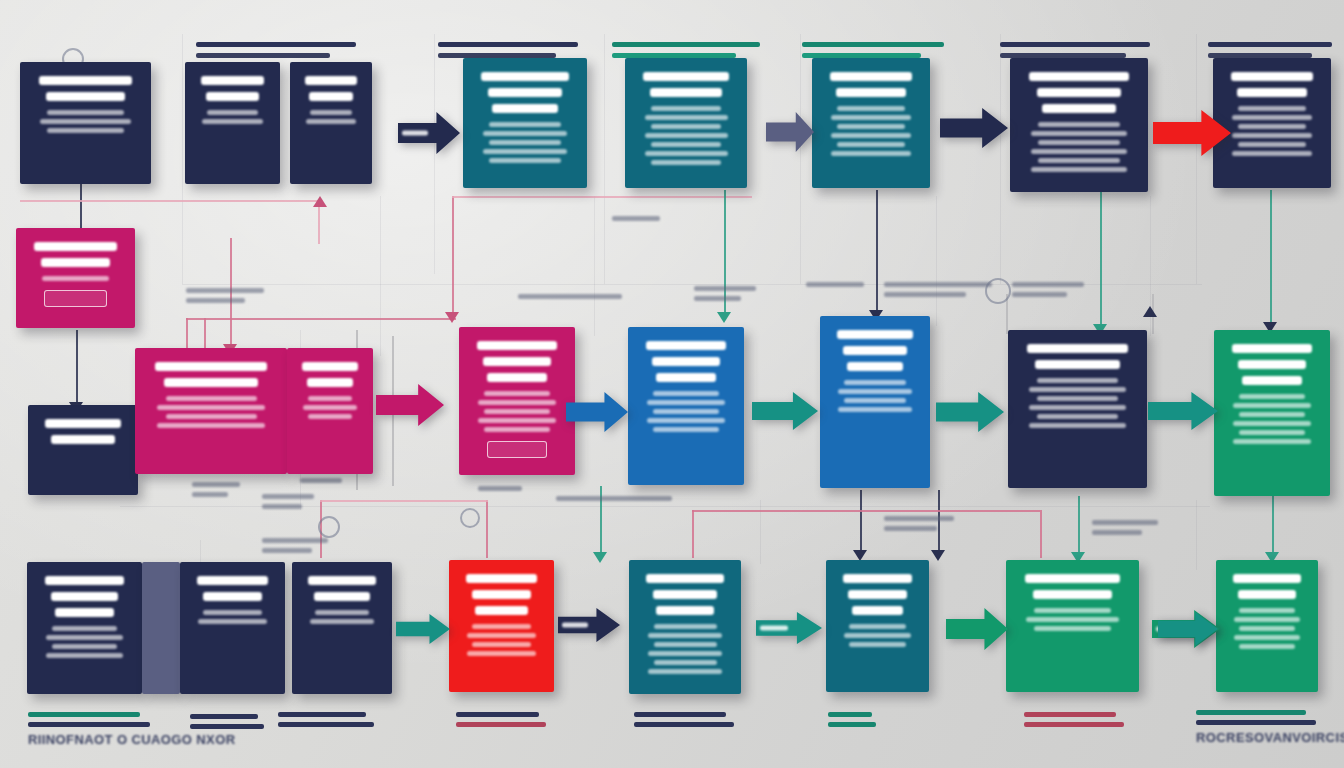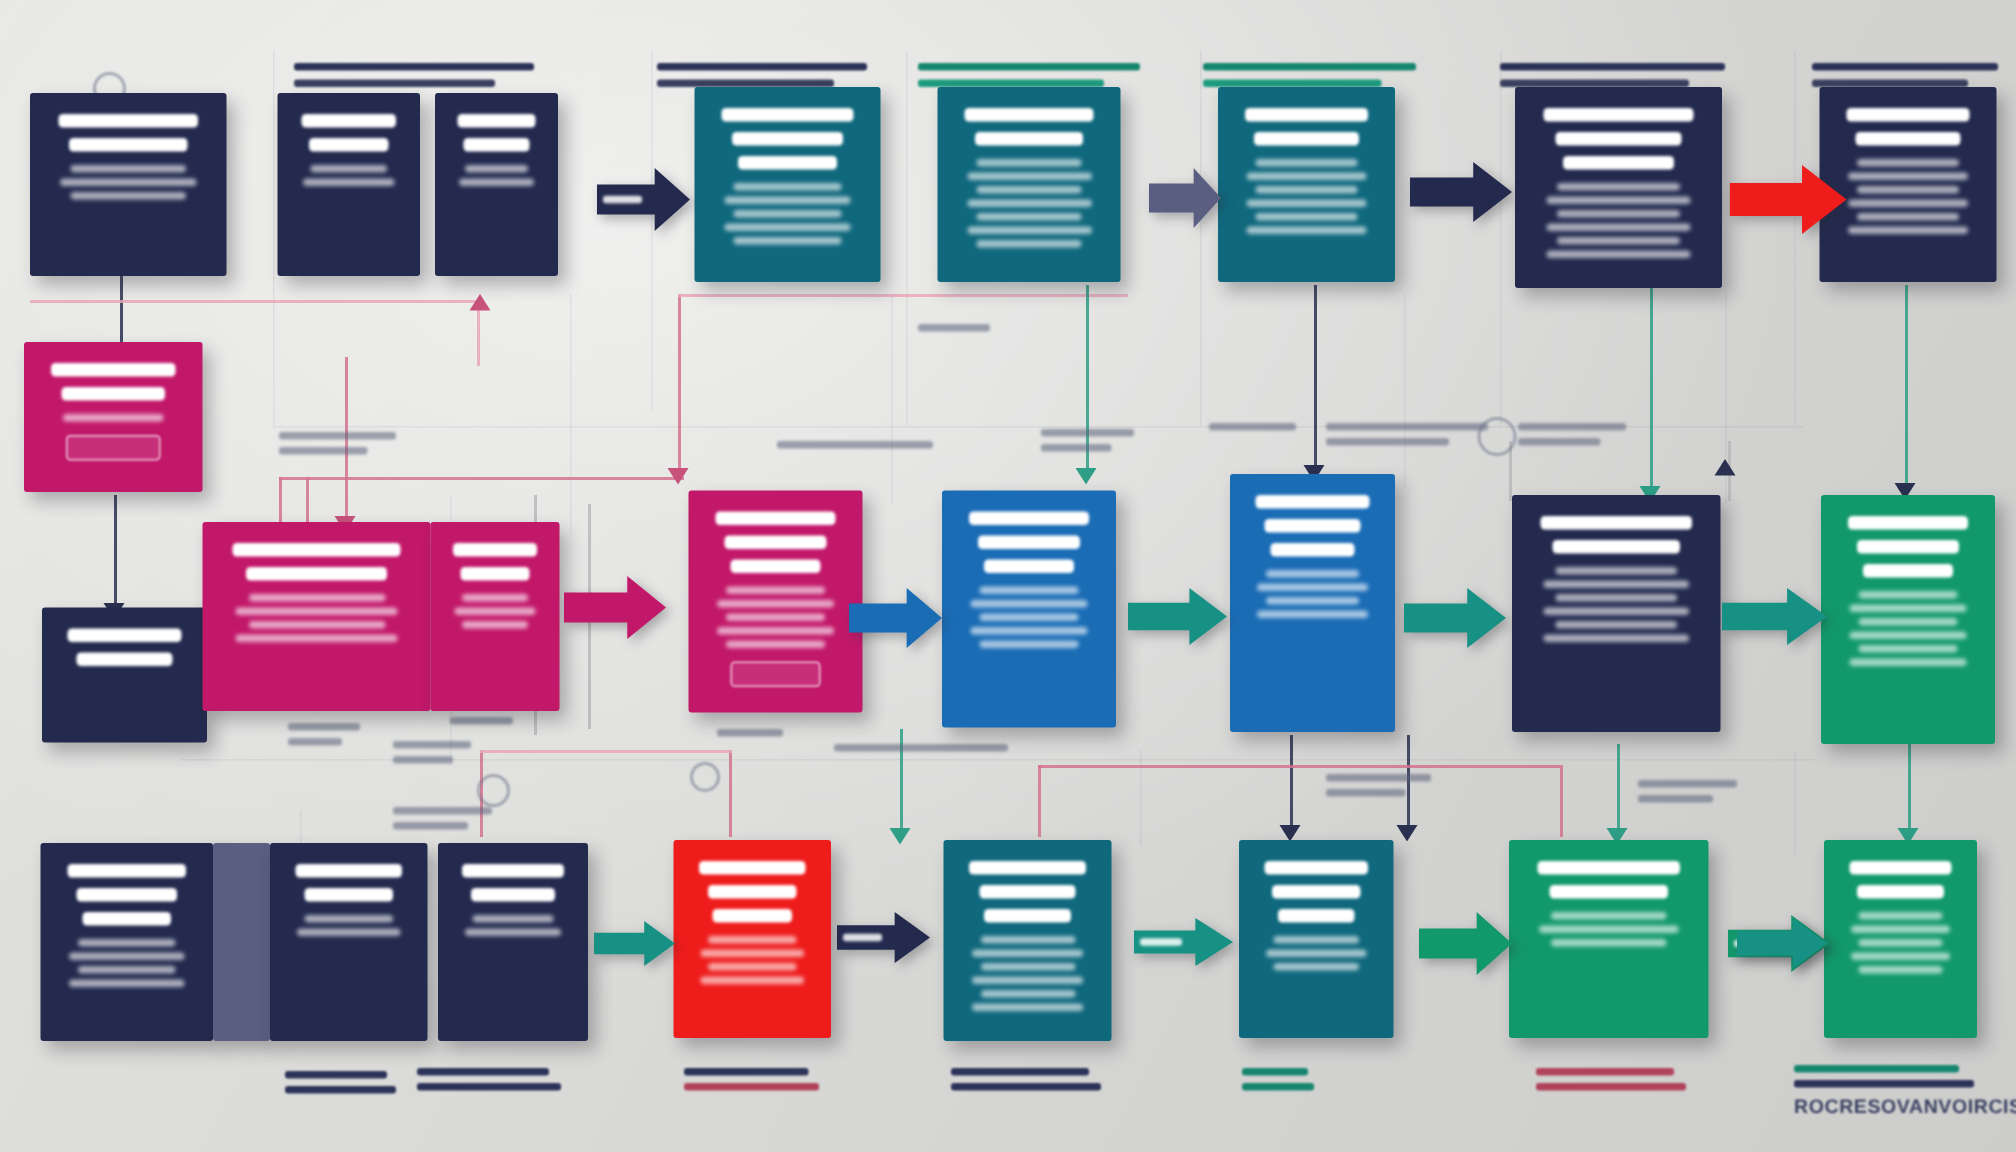--- a/index.html
+++ b/index.html
@@ -518,20 +518,25 @@
     <div class="barrow" style="left: 756px; top: 612px; width: 66px; height: 32px;">
       <div class="shape" style="background: rgb(22, 145, 132);"></div>
       <div class="lbl" style="width: 27.72px;"></div>
     </div>
     <div class="barrow" style="left: 396px; top: 614px; width: 54px; height: 30px;">
       <div class="shape" style="background: rgb(22, 145, 132);"></div>
     </div>
     <div class="barrow" style="left: 1158px; top: 612px; width: 60px; height: 34px;">
       <div class="shape" style="background: rgb(22, 145, 132);"></div>
     </div>
+    <div class="caption" style="left: 28px; top: 712px; width: 122px;">
+      <div class="r" style="background: rgb(23, 134, 111); width: 92%;"></div>
+      <div class="r" style="background: rgb(44, 51, 88); width: 100%;"></div>
+      <div class="txt">RIINOFNAOT O CUAOGO NXOR</div>
+    </div>
     <div class="caption" style="left: 190px; top: 714px; width: 74px;">
       <div class="r" style="background: rgb(44, 51, 88); width: 92%;"></div>
       <div class="r" style="background: rgb(44, 51, 88); width: 100%;"></div>
     </div>
     <div class="caption" style="left: 278px; top: 712px; width: 96px;">
       <div class="r" style="background: rgb(44, 51, 88); width: 92%;"></div>
       <div class="r" style="background: rgb(44, 51, 88); width: 100%;"></div>
     </div>
     <div class="caption" style="left: 456px; top: 712px; width: 90px;">
       <div class="r" style="background: rgb(44, 51, 88); width: 92%;"></div>

